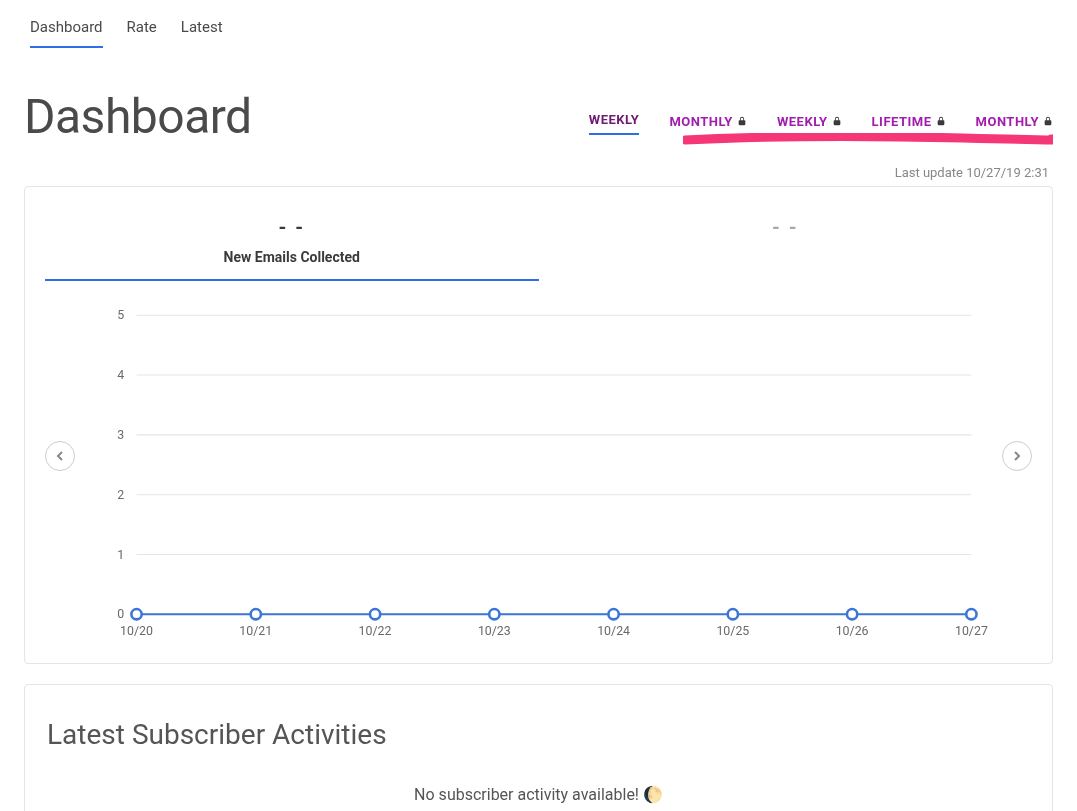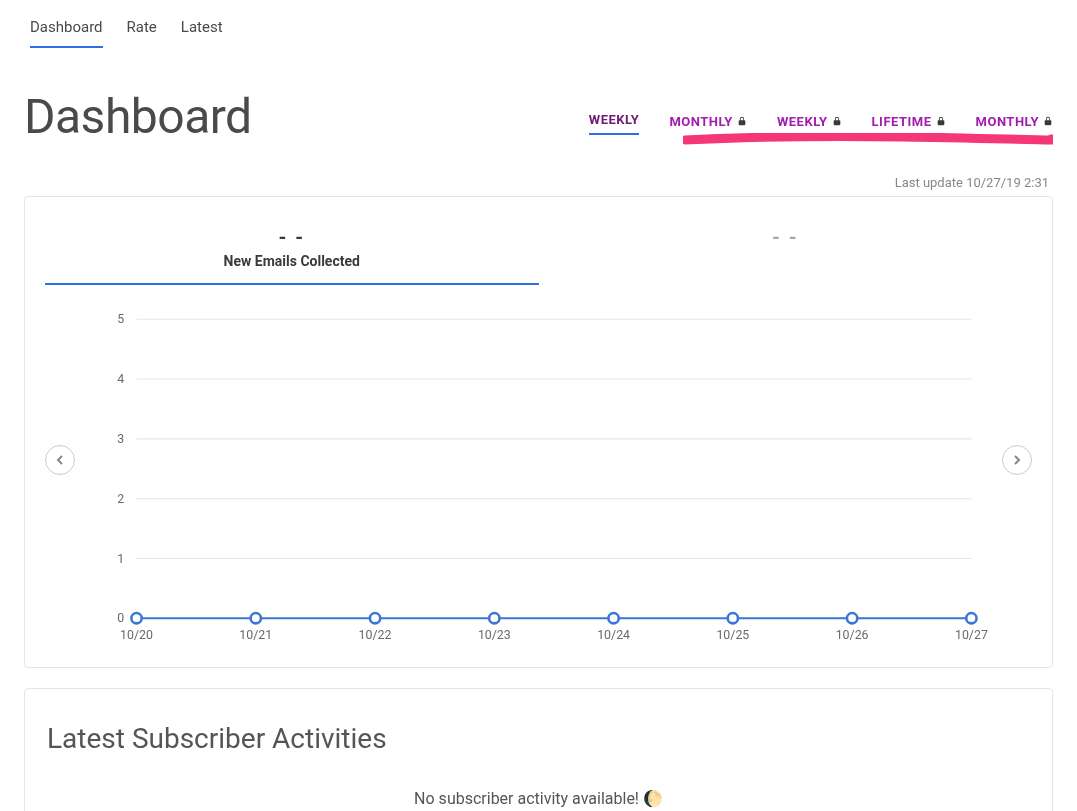--- a/index.html
+++ b/index.html
@@ -18,26 +18,26 @@
     .range-tabs { display: flex; gap: 30px; align-items: flex-end; }
     .range-tab { font-size: 13px; font-weight: 700; letter-spacing: 0.5px; color: #a21caf; cursor: pointer; padding-bottom: 6px; display:flex; align-items:center; gap:4px;}
     .range-tab.active { border-bottom: 2px solid #2f6ee3; color: #701a75; }
     .lock-icon svg { width: 10px; height: 10px; fill: #3a3a3a; display:inline-block; }
     .highlight-stroke {
       position: relative;
       height: 12px;
       margin-top: -2px;
     }
     .highlight-stroke svg { position:absolute; right:0; top:0; }
-    .last-update { text-align: right; font-size: 13px; color: #888; margin-top: 30px; padding-right: 4px; }
+    .last-update { text-align: right; font-size: 13px; color: #888; margin-top: 20px; padding-right: 4px; }
     .panel { border: 1px solid #e5e5e5; border-radius: 4px; margin-top: 6px; padding: 20px 0 18px; position: relative; }
     .stat-tabs { display: flex; padding: 0 20px; }
     .stat-tab { flex: 1; text-align: center; padding: 8px 0 14px; cursor: pointer; }
     .stat-tab .stat-value { font-size: 20px; font-weight: 700; color: #3a3a3a; letter-spacing: 2px; }
-    .stat-tab .stat-label { font-size: 14px; font-weight: 700; color: #3a3a3a; margin-top: 4px; text-align: center; }
+    .stat-tab .stat-label { font-size: 14px; font-weight: 700; color: #3a3a3a; margin-top: 10px; text-align: center; }
     .stat-tab.inactive .stat-value, .stat-tab.inactive .stat-label { color: #a8a8a8; }
     .stat-tab.active { border-bottom: 2px solid #2f6ee3; }
     .chart-wrap { position: relative; padding: 24px 60px 0; }
     .nav-circle { position: absolute; top: 160px; width: 30px; height: 30px; border: 1px solid #ccc; border-radius: 50%; display: flex; align-items: center; justify-content: center; cursor: pointer; background: #fff; }
     .nav-circle.left { left: 20px; }
     .nav-circle.right { right: 20px; }
     .nav-circle svg { width: 10px; height: 10px; stroke: #888; fill: none; stroke-width: 2; }
     .chart-svg { display: block; width: 100%; }
     .ytick { font-size: 12px; fill: #6a6a6a; text-anchor: end; }
     .xtick { font-size: 12px; fill: #6a6a6a; text-anchor: middle; }

